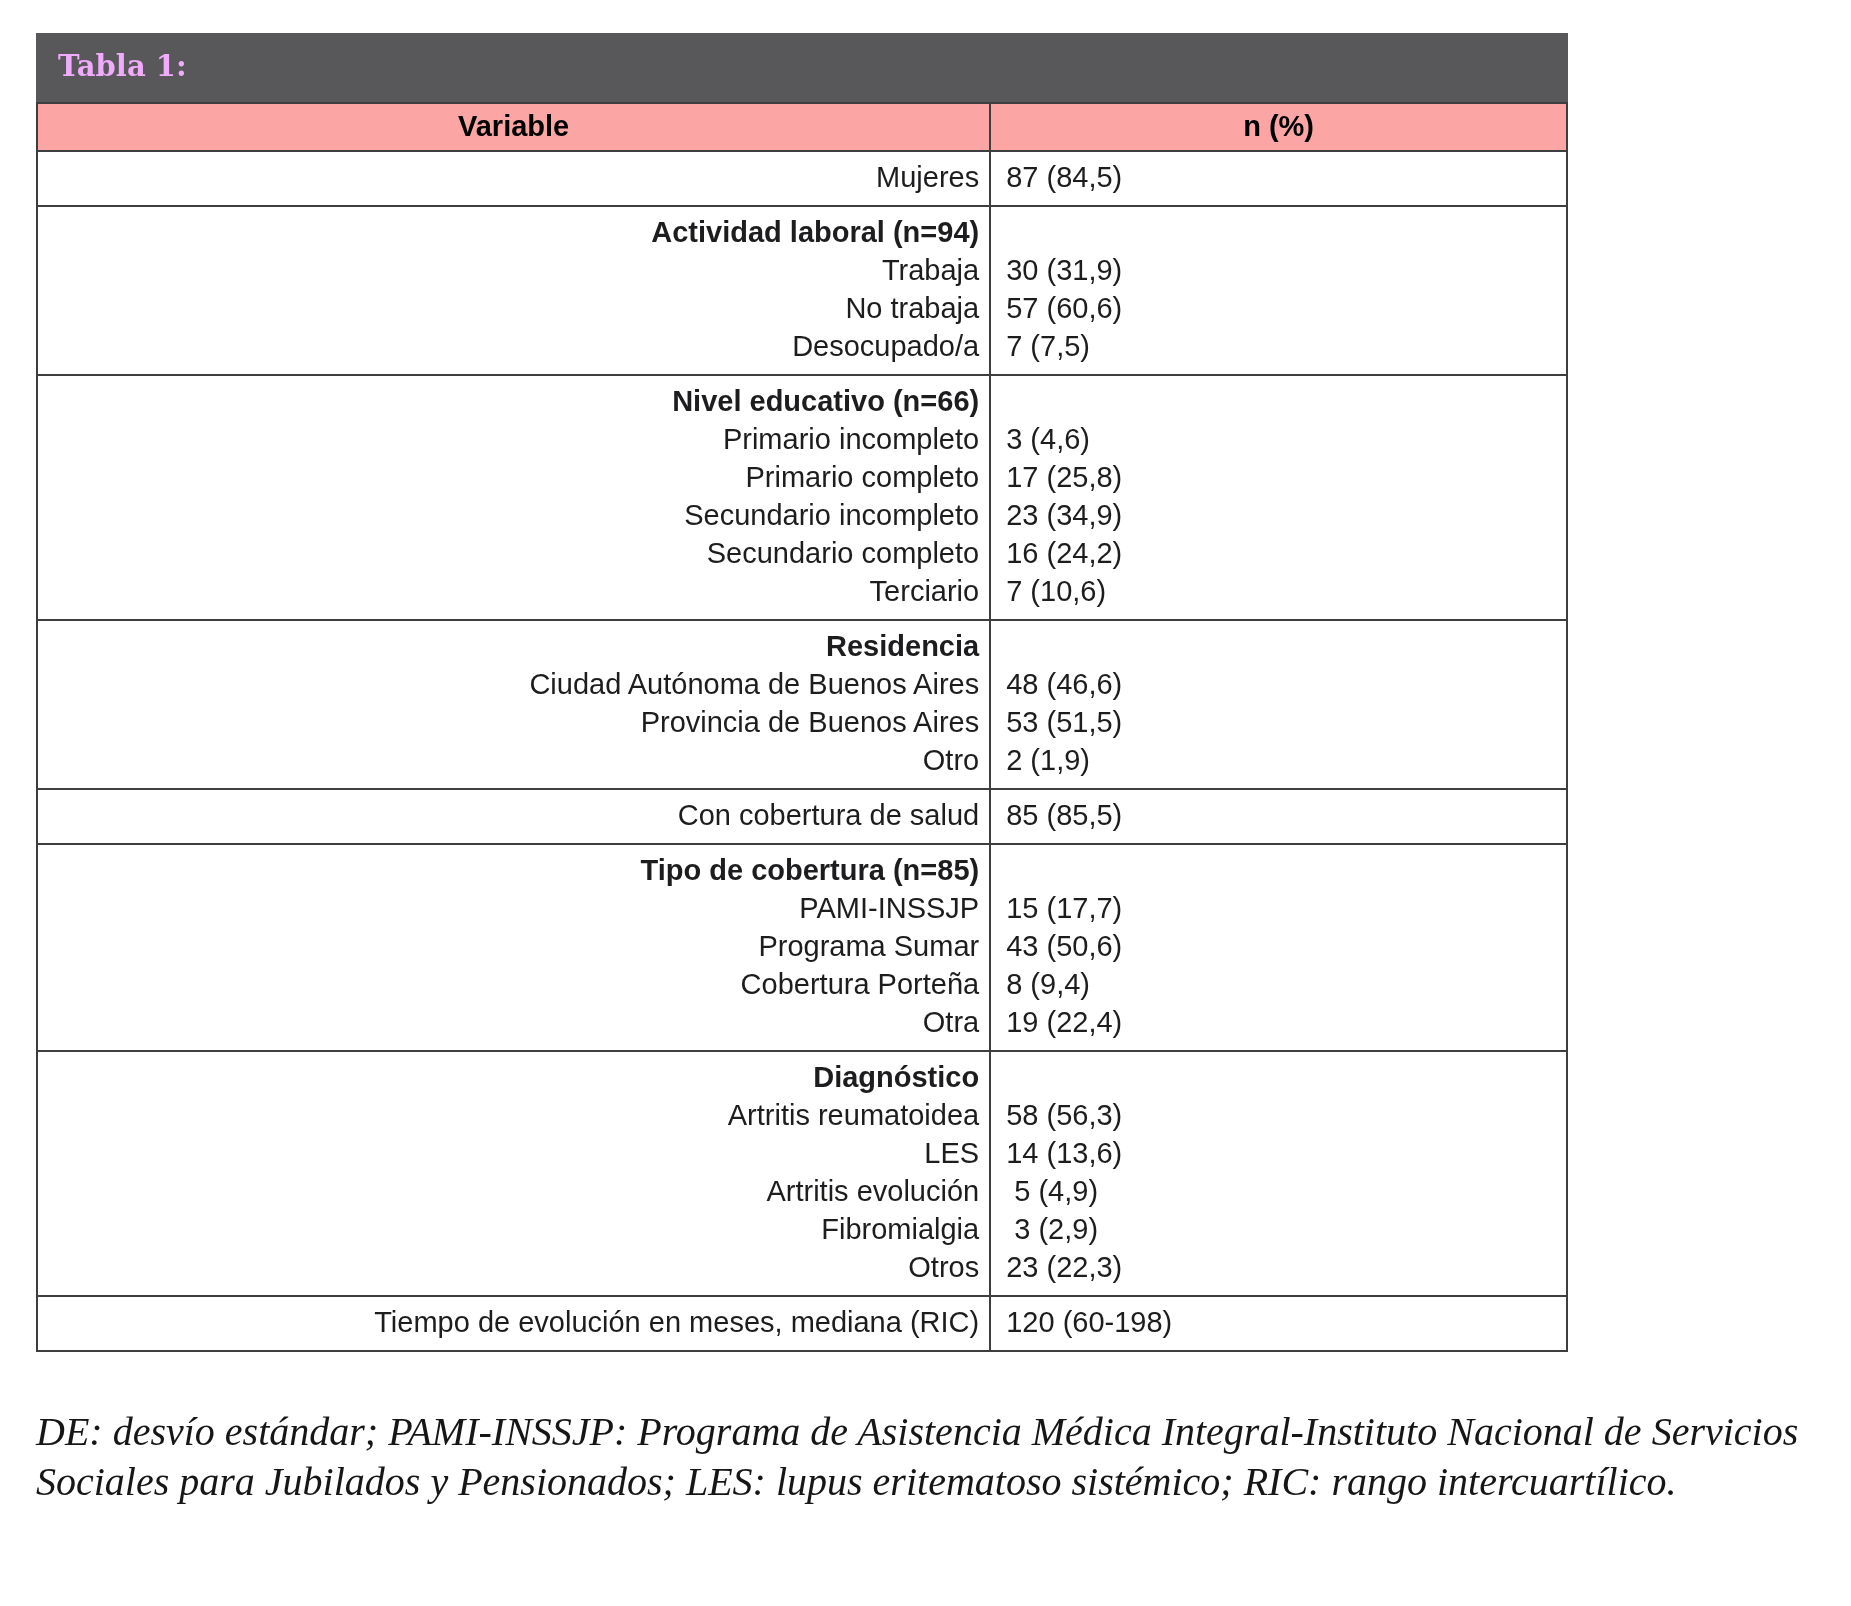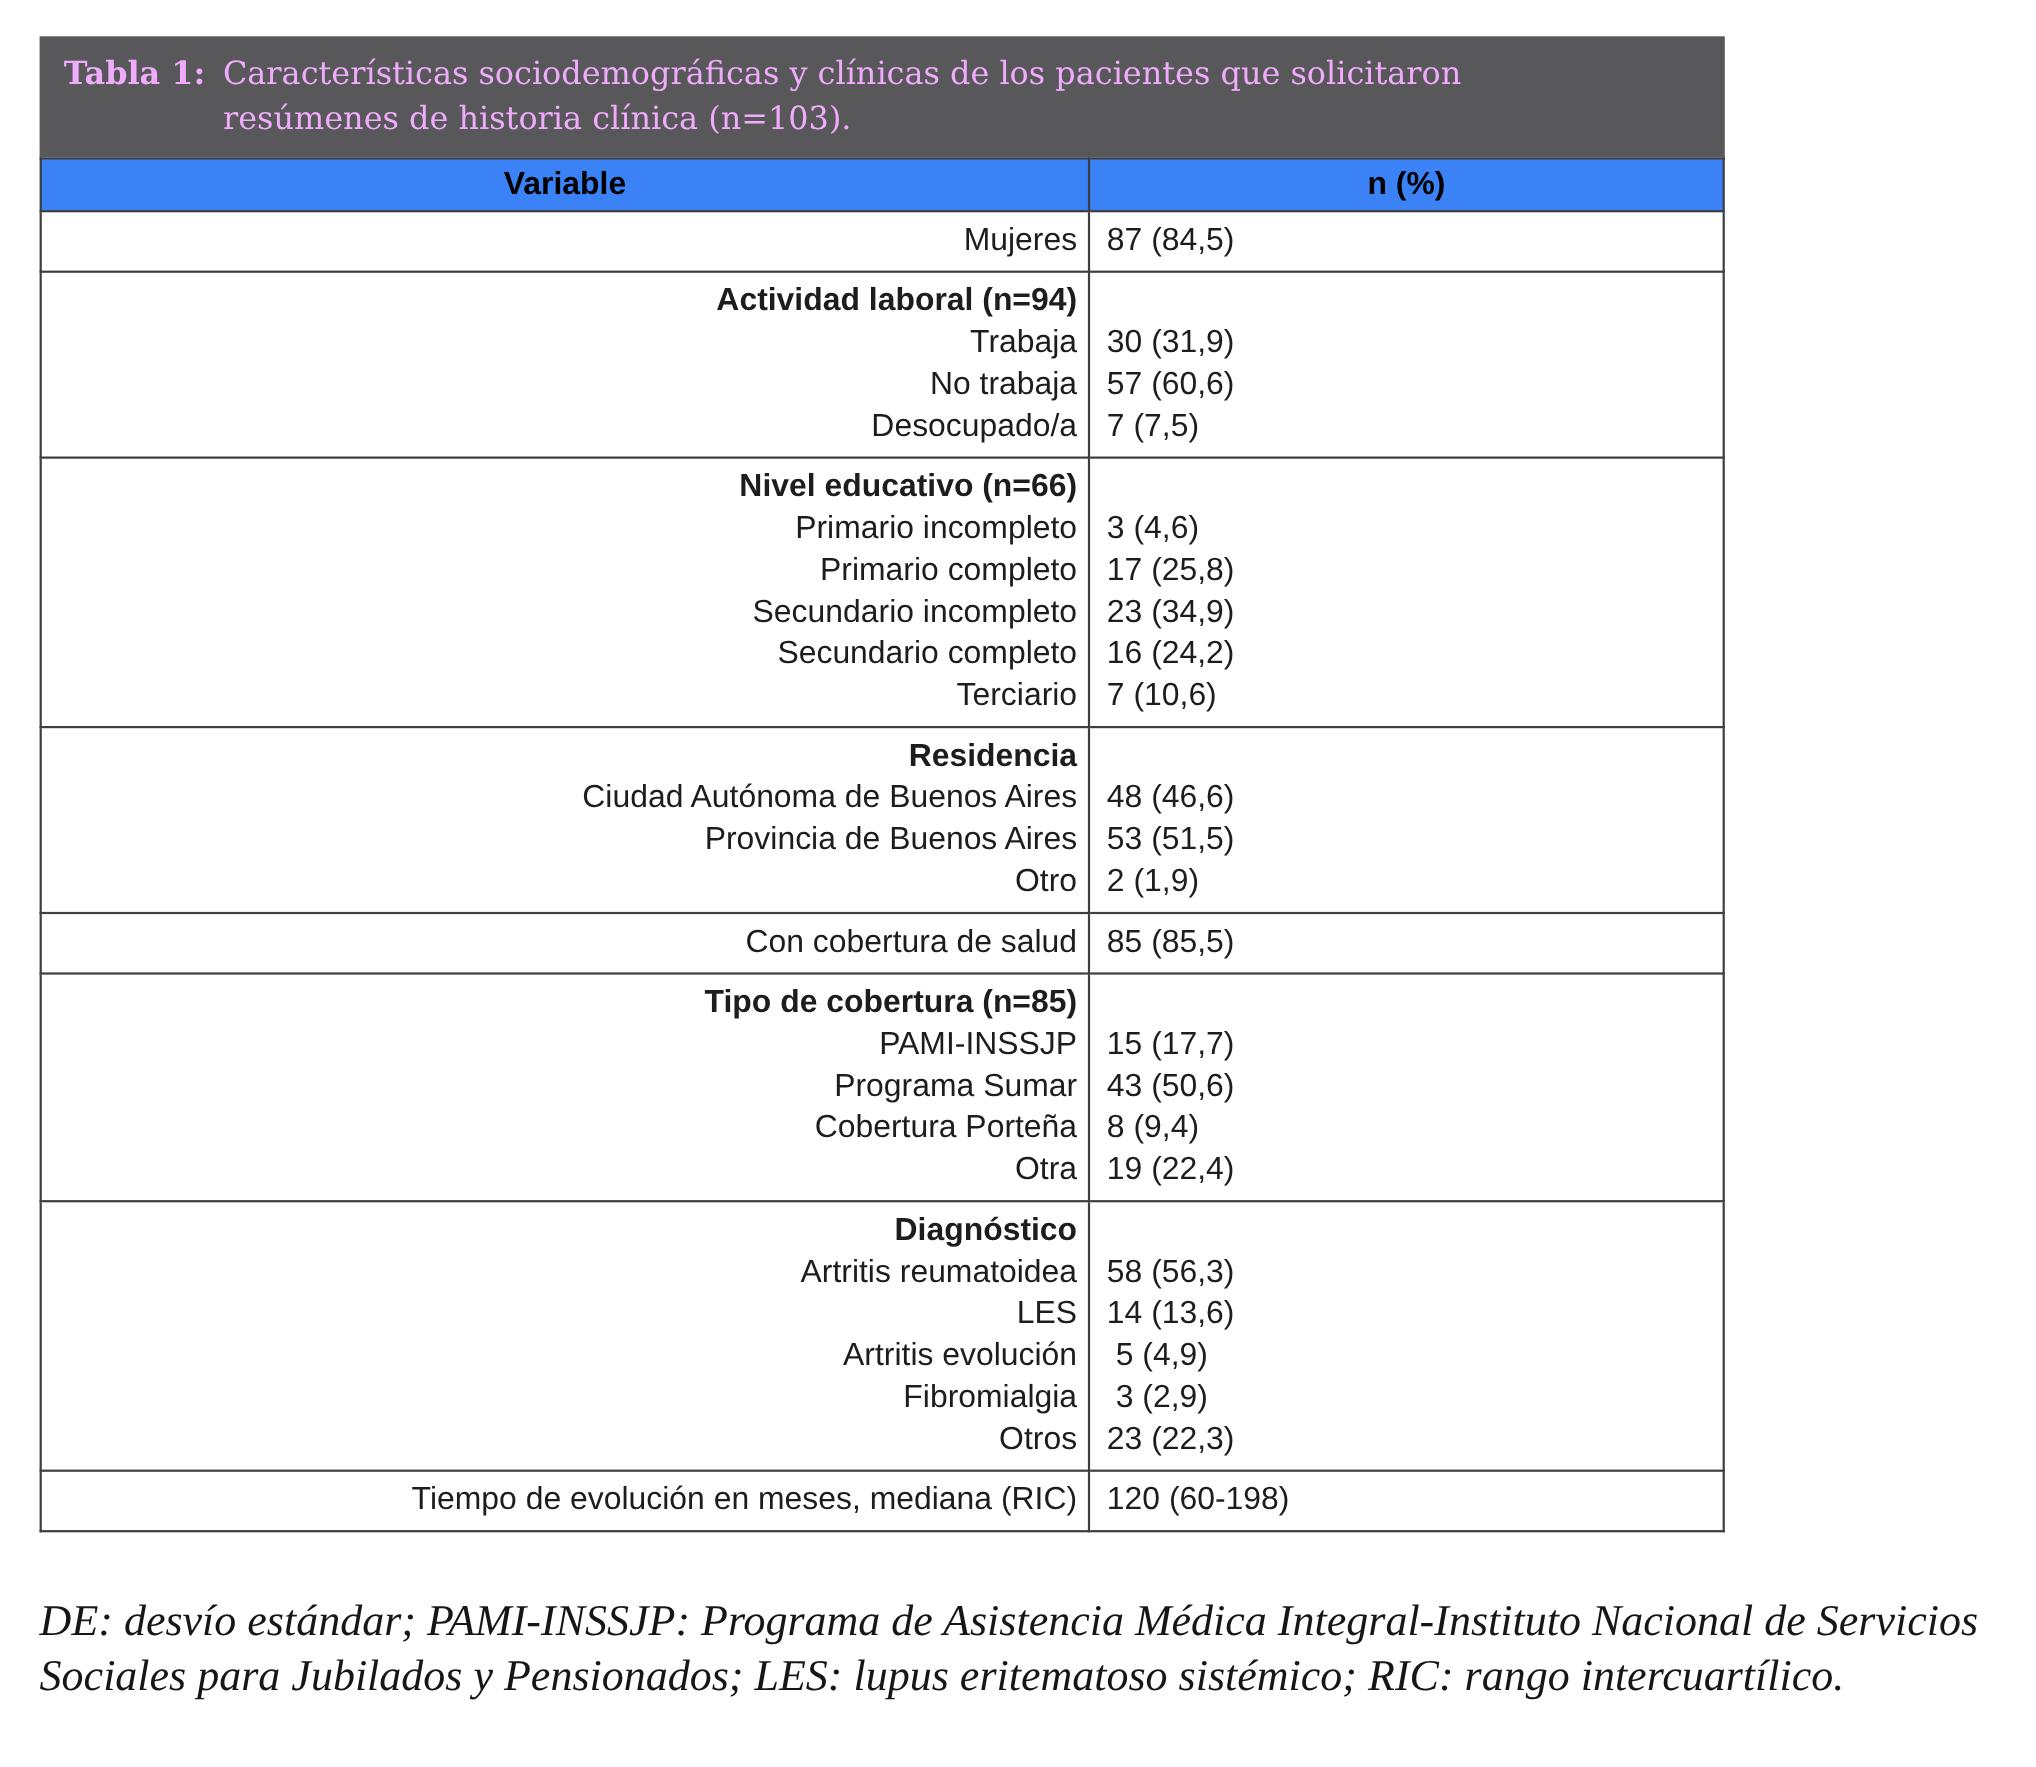--- a/index.html
+++ b/index.html
@@ -39,21 +39,21 @@
     width: 100%;
     table-layout: fixed;
   }
   col.c1 { width: 62.3%; }
   col.c2 { width: 37.7%; }
   .data-table th, .data-table td {
     border: 2px solid #3e3e40;
     vertical-align: top;
   }
   .data-table thead th {
-    background: #3b82f6;
+    background: #fca5a5;
     color: #000000;
     font-size: 29px;
     font-weight: bold;
     text-align: center;
     padding: 6px 4px 7px 4px;
   }
   td.var-cell { padding: 6px 10px 9px 20px; text-align: right; }
   td.val-cell { padding: 6px 10px 9px 15px; white-space: pre-wrap; margin-left: 43px; }
   .line {
     font-size: 29px;
@@ -70,21 +70,20 @@
     color: #161616;
   }
 </style>
 </head>
 <body>
 
 <div class="figure">
 
   <div class="title-bar">
     <span class="title-label">Tabla 1:</span>
-    <span class="title-text">Características sociodemográficas y clínicas de los pacientes que solicitaron resúmenes de historia clínica (n=103).</span>
   </div>
 
   <table class="data-table">
     <colgroup>
       <col class="c1">
       <col class="c2">
     </colgroup>
     <thead>
       <tr>
         <th>Variable</th>

